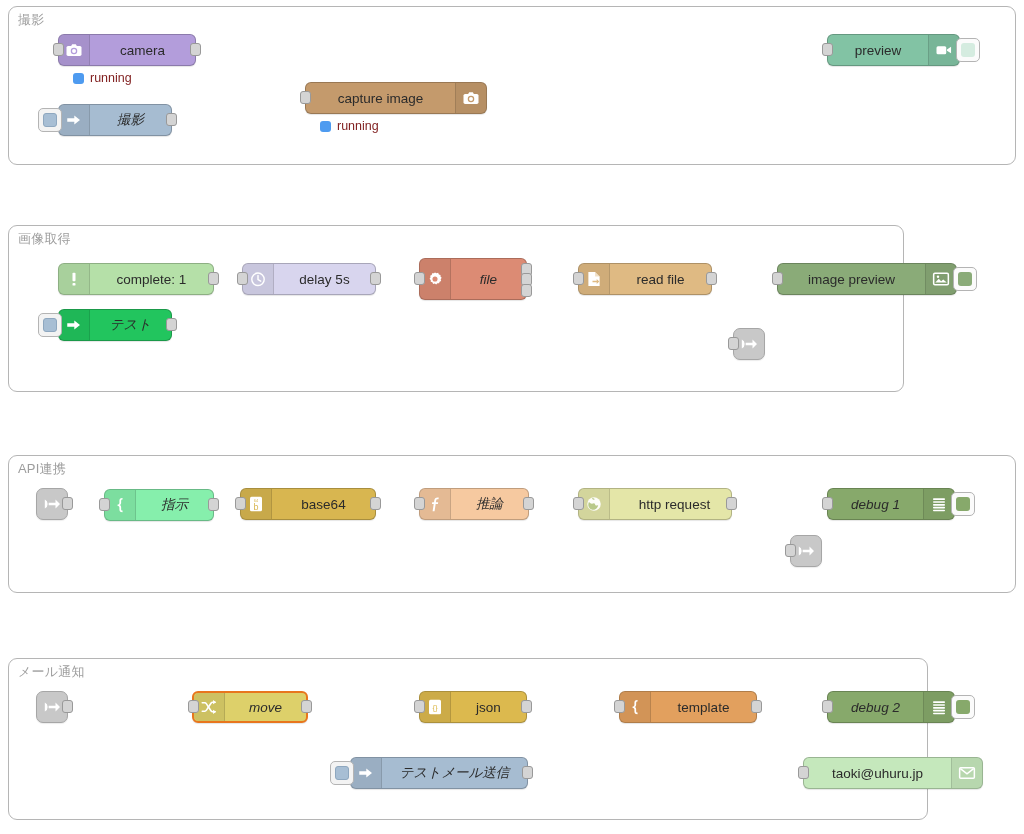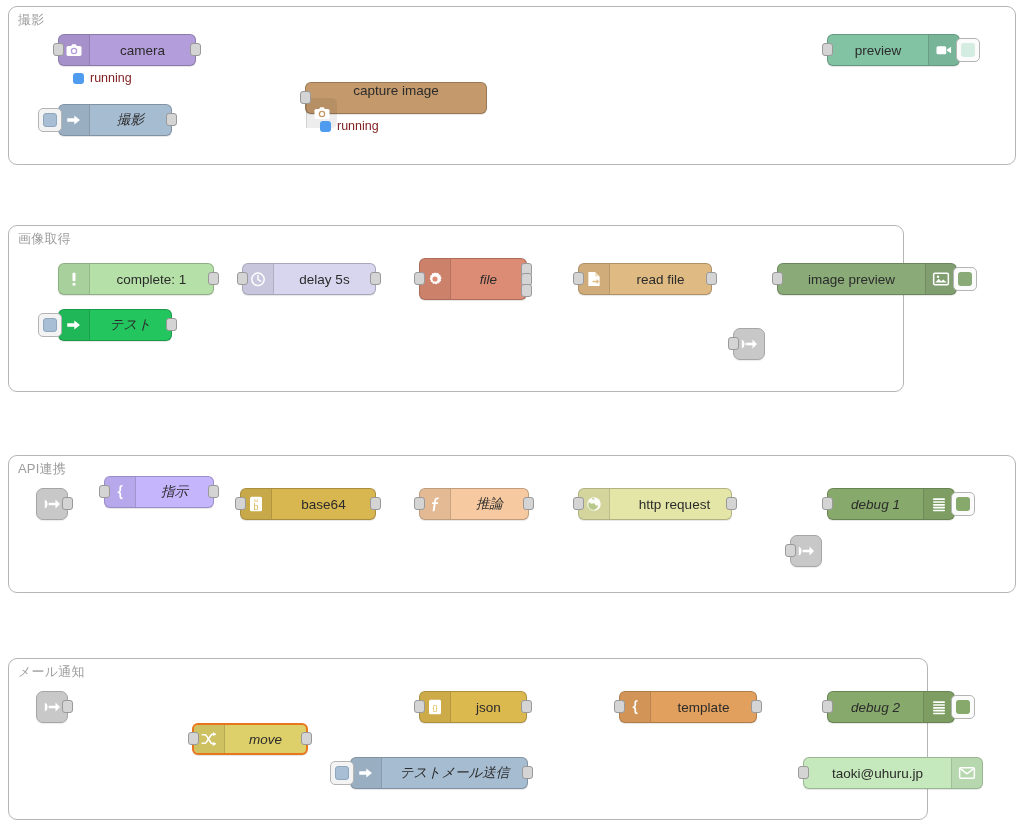--- a/index.html
+++ b/index.html
@@ -54,21 +54,21 @@
     border-right:none;
   }
   .node .icon-box.left{border-right:1px solid rgba(0,0,0,.12);}
   .node .label{
     flex:1 1 auto;
     display:flex;align-items:center;justify-content:center;
     font-size:13.5px;color:#2b2b2b;
     padding:0 12px;white-space:nowrap;
   }
   .node .label.italic{font-style:italic;}
-  .node.selected{border:2px solid #737373;margin-top:32px;}
+  .node.selected{border:2px solid #737373;}
 
   
   .port{
     position:absolute;
     width:11px;height:13px;
     background:#d4d4d4;
     border:1px solid #999;
     border-radius:3px;
     top:50%;margin-top:-7px;
     box-sizing:border-box;
@@ -194,21 +194,21 @@
         <svg class="gl" width="18" height="18" viewBox="0 0 24 24" fill="none">
           <path d="M3 9.6h9.4V6l7.6 6-7.6 6v-3.6H3z" fill="#fff"></path>
         </svg>
       </div>
       <div class="label italic">撮影</div>
       <div class="port out"></div>
       <div class="inject-btn">
         <i></i>
       </div>
     </div>
-    <div class="node" style="left: 305px; top: 82px; width: 182px; background: rgb(196, 154, 108); color: rgb(196, 154, 108); flex-direction: column;">
+    <div class="node" style="left: 305px; top: 82px; width: 182px; background: rgb(196, 154, 108); color: rgb(196, 154, 108);">
       <div class="label">capture image</div>
       <div class="icon-box right">
         <svg class="gl" width="18" height="18" viewBox="0 0 24 24" fill="none">
           <rect x="2" y="6.5" width="20" height="13.5" rx="2.2" fill="#fff"></rect>
           <path d="M8.2 6.5l1.4-2.2h4.8l1.4 2.2z" fill="#fff"></path>
           <circle cx="12" cy="13.2" r="3.5" fill="none" stroke="currentColor" stroke-width="1.7"></circle>
         </svg>
       </div>
       <div class="port in"></div>
       <div class="status">
@@ -312,21 +312,21 @@
     </div>
     <div class="linknode" style="left: 36px; top: 488px; background: rgb(200, 200, 200); color: rgb(200, 200, 200);">
       <span style="color: rgb(176, 176, 176);">
         <svg class="gl" width="20" height="20" viewBox="0 0 24 24" fill="none">
           <path d="M3.4 6.6a6 6 0 010 10.8V6.6z" fill="#fff"></path>
           <path d="M8 10.4h8.2V6.6l5.4 5.4-5.4 5.4v-3.8H8z" fill="#fff"></path>
         </svg>
       </span>
       <div class="port out"></div>
     </div>
-    <div class="node" style="left: 104px; top: 476px; width: 110px; background: #c4b5fd; color: rgb(232, 168, 99);">
+    <div class="node" style="left: 104px; top: 489px; width: 110px; background: #86efac; color: rgb(232, 168, 99);">
       <div class="icon-box left">
         <svg class="gl" width="18" height="18" viewBox="0 0 24 24" fill="none">
           <path d="M15.4 2.8c-3.4 0-4.2 1.7-4.2 4v2.1c0 1.6-.7 2.3-2.4 2.3v2c1.7 0 2.4.7 2.4 2.3v2.1c0 2.3.8 4 4.2 4v-2.2c-1.6 0-1.9-.8-1.9-2.2v-2c0-1.7-.6-2.7-2-3.1 1.4-.4 2-1.4 2-3.1v-2c0-1.4.3-2.2 1.9-2.2z" fill="#fff"></path>
         </svg>
       </div>
       <div class="label italic">指示</div>
       <div class="port in"></div>
       <div class="port out"></div>
     </div>
     <div class="node" style="left: 240px; top: 488px; width: 136px; background: rgb(216, 182, 80); color: rgb(216, 182, 80);">

